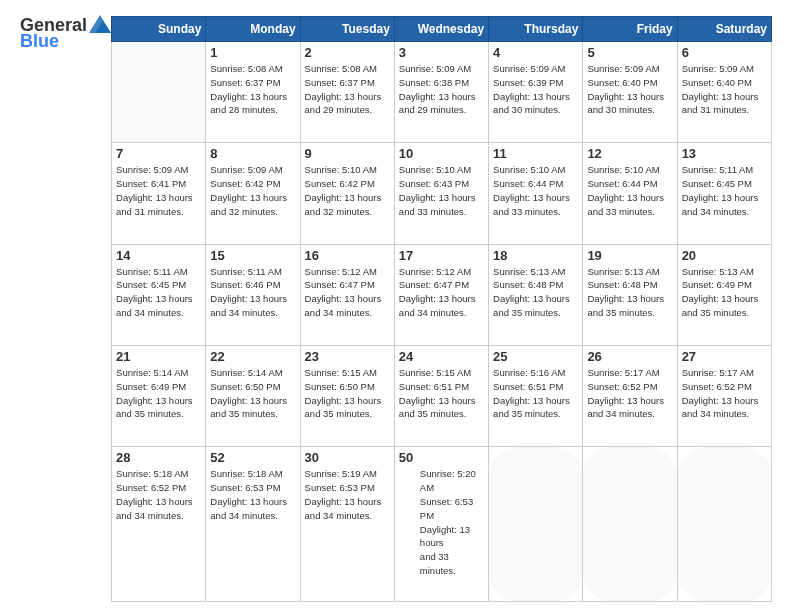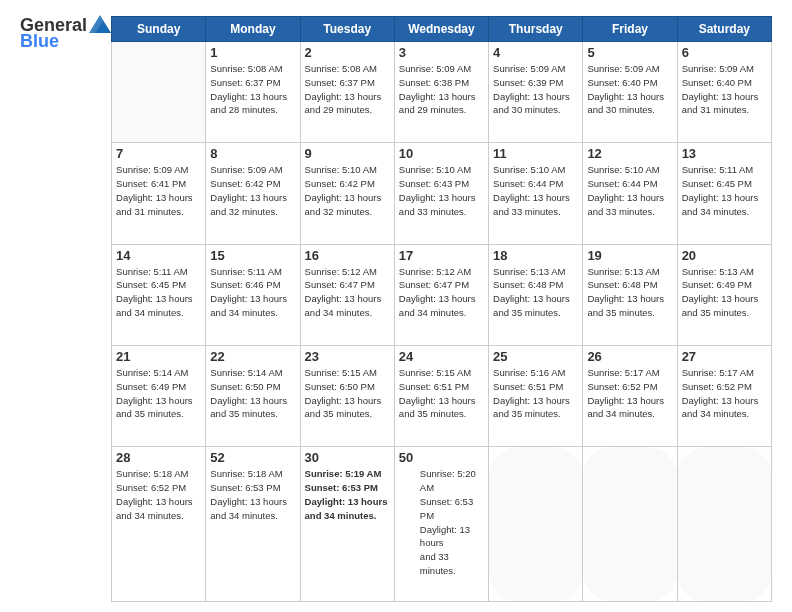--- a/index.html
+++ b/index.html
@@ -54,21 +54,21 @@
       border-collapse: collapse;
       width: 100%;
       table-layout: fixed;
     }
     .calendar th {
       background: #2563a8;
       color: #fff;
       font-size: 12px;
       font-weight: bold;
       padding: 5px 4px;
-      text-align: center;
+      text-align: right;
       border: 1px solid #1a4f8a;
     }
     .calendar td {
       border: 1px solid #ccc;
       vertical-align: top;
       padding: 3px 4px;
       font-size: 10px;
       color: #333;
       height: 88px;
     }
@@ -334,21 +334,21 @@
           </td>
           <td>
             <span class="day-num">52</span>
             <div class="day-info" style="white-space: pre-line;">Sunrise: 5:18 AM
 Sunset: 6:53 PM
 Daylight: 13 hours
 and 34 minutes.</div>
           </td>
           <td>
             <span class="day-num">30</span>
-            <div class="day-info" style="white-space: pre-line; font-weight: bold;">Sunrise: 5:19 AM
+            <div class="day-info" style="white-space: pre-line;">Sunrise: 5:19 AM
 Sunset: 6:53 PM
 Daylight: 13 hours
 and 34 minutes.</div>
           </td>
           <td>
             <span class="day-num">50</span>
             <div class="day-info" style="white-space: pre-line; margin-left: 21px;">Sunrise: 5:20 AM
 Sunset: 6:53 PM
 Daylight: 13 hours
 and 33 minutes.</div>

